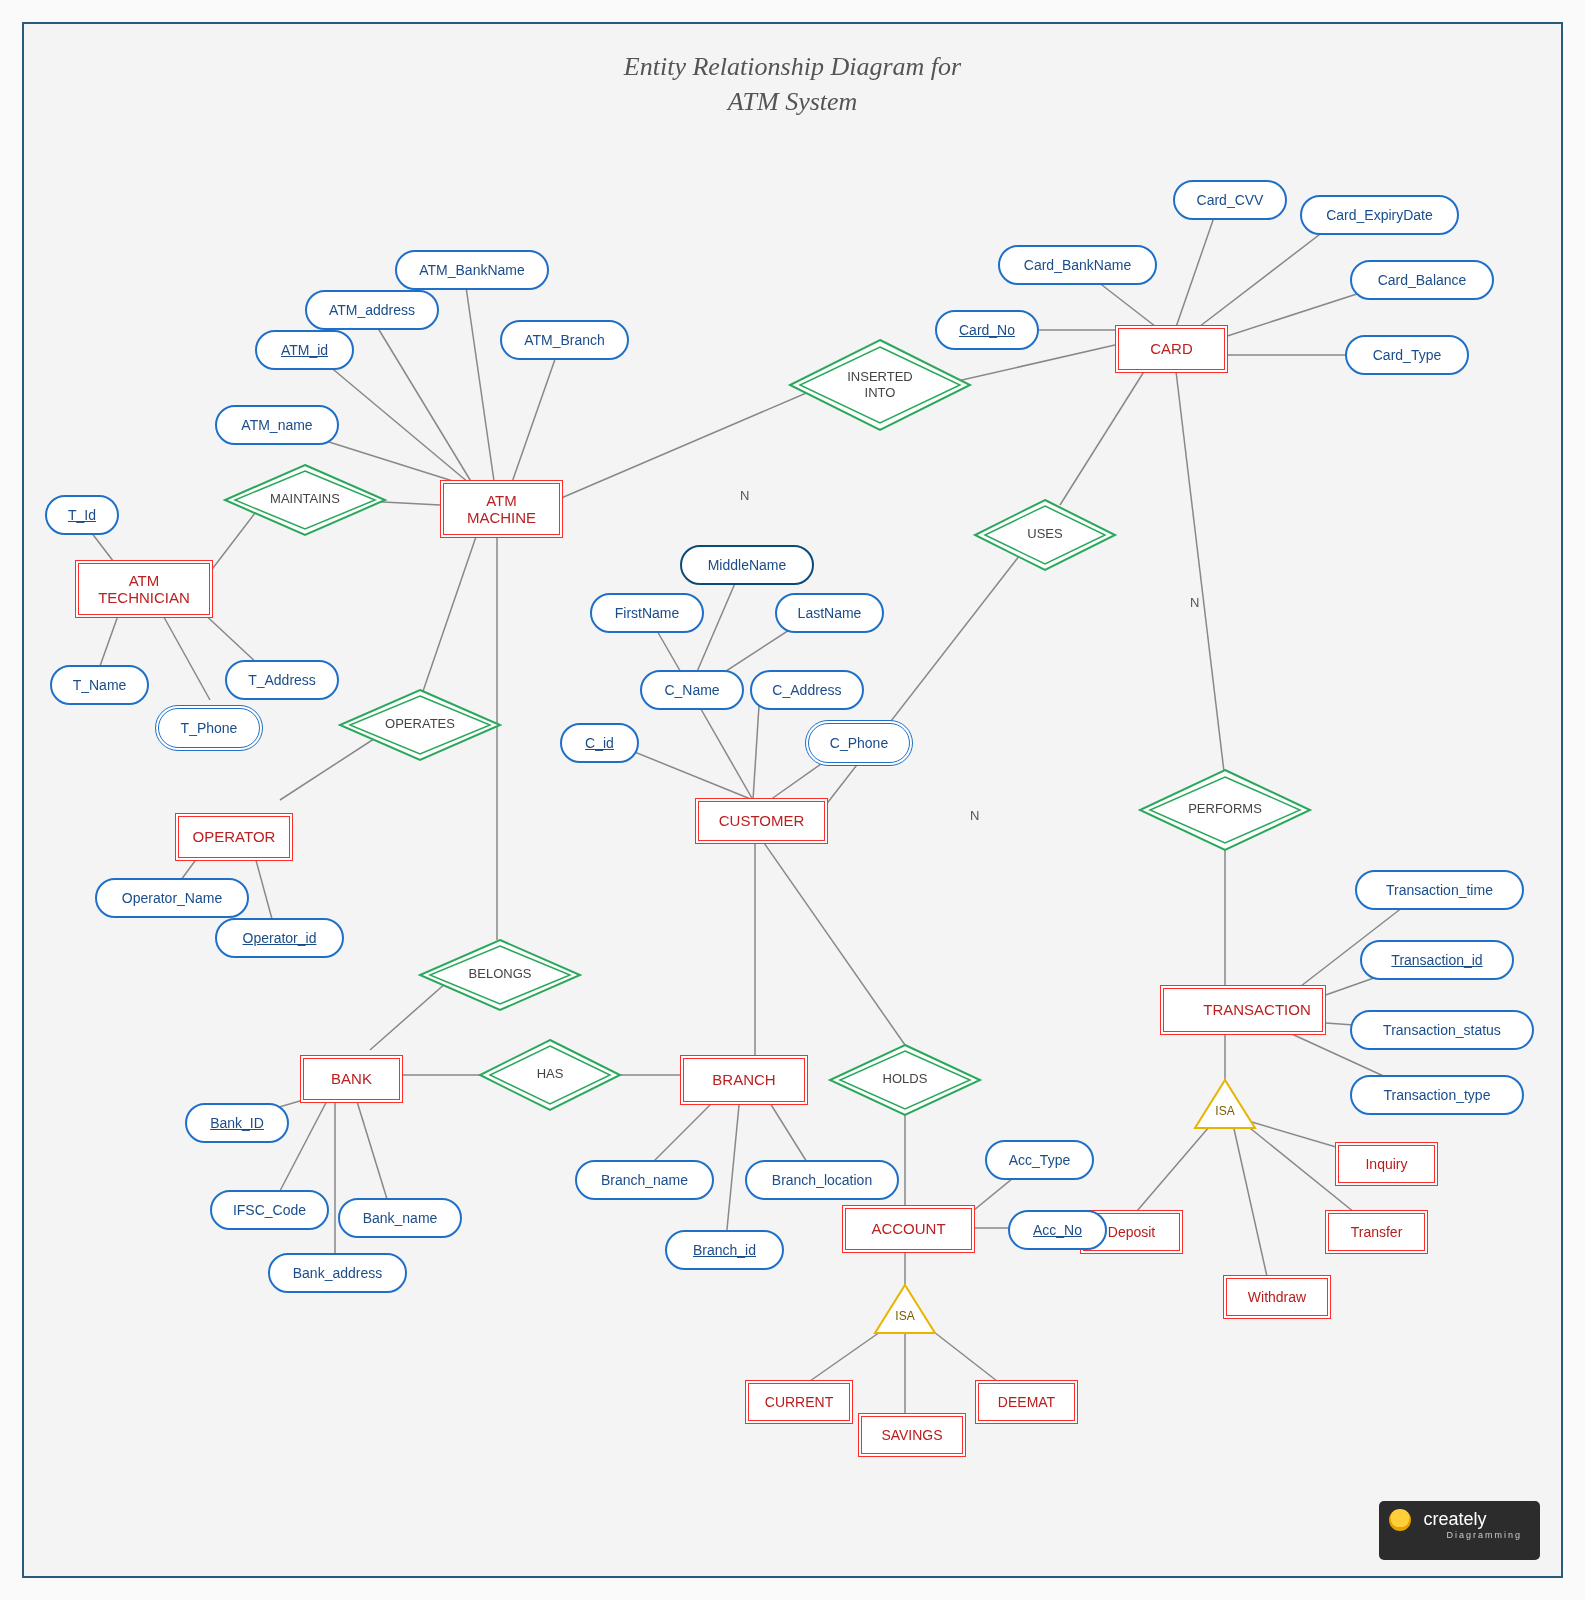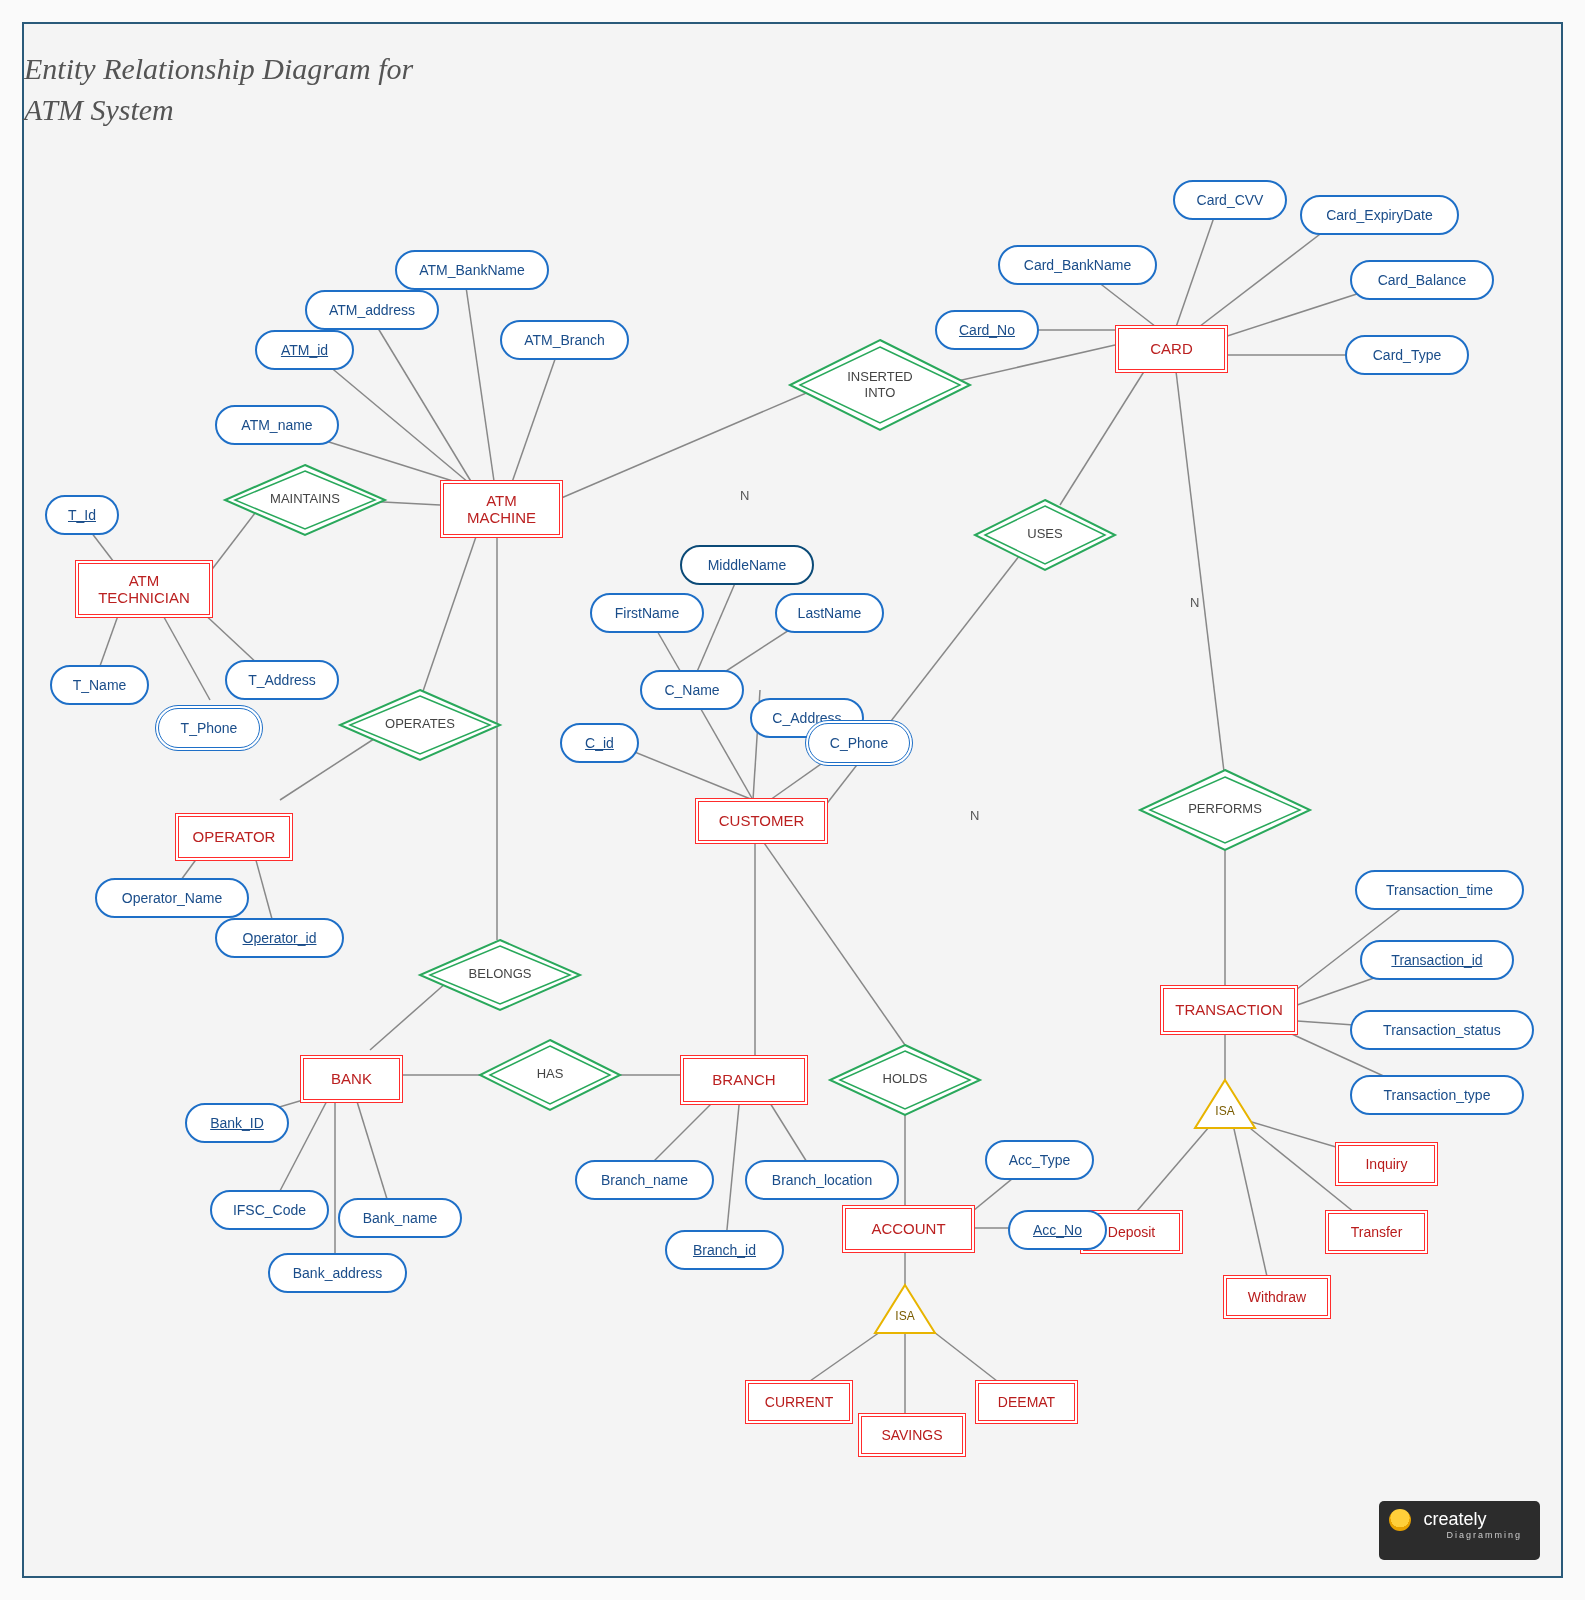--- a/index.html
+++ b/index.html
@@ -1,18 +1,18 @@
 <!DOCTYPE html>
 <html><head>
 <meta charset="utf-8">
 <style>
   html,body{margin:0;padding:0;background:#fafafa;}
   body{width:1585px;height:1600px;position:relative;font-family:"Segoe UI",Arial,sans-serif;}
   .frame{position:absolute;left:22px;top:22px;right:22px;bottom:22px;border:2px solid #2a5a7a;background:#f4f4f4;}
-  .title{position:absolute;width:100%;top:25px;text-align:left;font-style:italic;font-size:30px;color:#545454;font-family:Georgia,serif;line-height:1.35;}
+  .title{position:absolute;width:100%;top:25px;text-align:center;font-style:italic;font-size:26px;color:#545454;font-family:Georgia,serif;line-height:1.35;}
   .node{position:absolute;display:flex;align-items:center;justify-content:center;text-align:center;font-size:15px;line-height:1.15;}
   
   .entity{border:4px double #ff2c2c;color:#bb2020;font-weight:500;background:#fff;}
   .sub{border:4px double #ff2c2c;color:#b91c1c;background:#fff;font-size:14px;}
   
   .attr{border:2px solid #1e6fc7;color:#1a4d8a;border-radius:50px;background:#fff;font-size:14px;}
   .attr.key{text-decoration:underline;}
   .attr.multi{border:4px double #1e6fc7;}
   .attr.din{border:2px solid #0b4a77;}
   svg.dia{position:absolute;overflow:visible;}
@@ -180,21 +180,21 @@
   </svg>
 
 <div class="node entity" style="left:75px;top:560px;width:130px;height:50px;">ATM<br>TECHNICIAN</div>
 <div class="node entity" style="left:175px;top:813px;width:110px;height:40px;">OPERATOR</div>
 <div class="node entity" style="left:440px;top:480px;width:115px;height:50px;">ATM<br>MACHINE</div>
 <div class="node entity" style="left:695px;top:798px;width:125px;height:38px;">CUSTOMER</div>
 <div class="node entity" style="left:1115px;top:325px;width:105px;height:40px;">CARD</div>
 <div class="node entity" style="left:300px;top:1055px;width:95px;height:40px;">BANK</div>
 <div class="node entity" style="left:680px;top:1055px;width:120px;height:42px;">BRANCH</div>
 <div class="node entity" style="left:842px;top:1205px;width:125px;height:40px;">ACCOUNT</div>
-<div class="node entity" style="left:1160px;top:985px;width:130px;height:42px;">TRANSACTION</div>
+<div class="node entity" style="left:1160px;top:985px;width:130px;height:42px;padding-left:28px;">TRANSACTION</div>
 
 <div class="node sub" style="left:745px;top:1380px;width:100px;height:36px;">CURRENT</div>
 <div class="node sub" style="left:858px;top:1413px;width:100px;height:36px;">SAVINGS</div>
 <div class="node sub" style="left:975px;top:1380px;width:95px;height:36px;">DEEMAT</div>
 <div class="node sub" style="left:1080px;top:1210px;width:95px;height:36px;">Deposit</div>
 <div class="node sub" style="left:1335px;top:1142px;width:95px;height:36px;">Inquiry</div>
 <div class="node sub" style="left:1325px;top:1210px;width:95px;height:36px;">Transfer</div>
 <div class="node sub" style="left:1223px;top:1275px;width:100px;height:36px;">Withdraw</div>
 
 <div class="node attr key" style="left:45px;top:495px;width:70px;height:36px;">T_Id</div>
@@ -206,21 +206,21 @@
 <div class="node attr" style="left:215px;top:405px;width:120px;height:36px;">ATM_name</div>
 <div class="node attr" style="left:305px;top:290px;width:130px;height:36px;">ATM_address</div>
 <div class="node attr" style="left:395px;top:250px;width:150px;height:36px;">ATM_BankName</div>
 <div class="node attr" style="left:500px;top:320px;width:125px;height:36px;">ATM_Branch</div>
 
 <div class="node attr" style="left:95px;top:878px;width:150px;height:36px;">Operator_Name</div>
 <div class="node attr key" style="left:215px;top:918px;width:125px;height:36px;">Operator_id</div>
 
 <div class="node attr key" style="left:560px;top:723px;width:75px;height:36px;">C_id</div>
 <div class="node attr" style="left:640px;top:670px;width:100px;height:36px;">C_Name</div>
-<div class="node attr" style="left:750px;top:670px;width:110px;height:36px;margin-top:28px;">C_Address</div>
+<div class="node attr" style="left:750px;top:670px;width:110px;height:36px;">C_Address</div>
 <div class="node attr multi" style="left:805px;top:720px;width:100px;height:38px;">C_Phone</div>
 <div class="node attr" style="left:590px;top:593px;width:110px;height:36px;">FirstName</div>
 <div class="node attr din" style="left:680px;top:545px;width:130px;height:36px;">MiddleName</div>
 <div class="node attr" style="left:775px;top:593px;width:105px;height:36px;">LastName</div>
 
 <div class="node attr key" style="left:935px;top:310px;width:100px;height:36px;">Card_No</div>
 <div class="node attr" style="left:998px;top:245px;width:155px;height:36px;">Card_BankName</div>
 <div class="node attr" style="left:1173px;top:180px;width:110px;height:36px;">Card_CVV</div>
 <div class="node attr" style="left:1300px;top:195px;width:155px;height:36px;">Card_ExpiryDate</div>
 <div class="node attr" style="left:1350px;top:260px;width:140px;height:36px;">Card_Balance</div>

